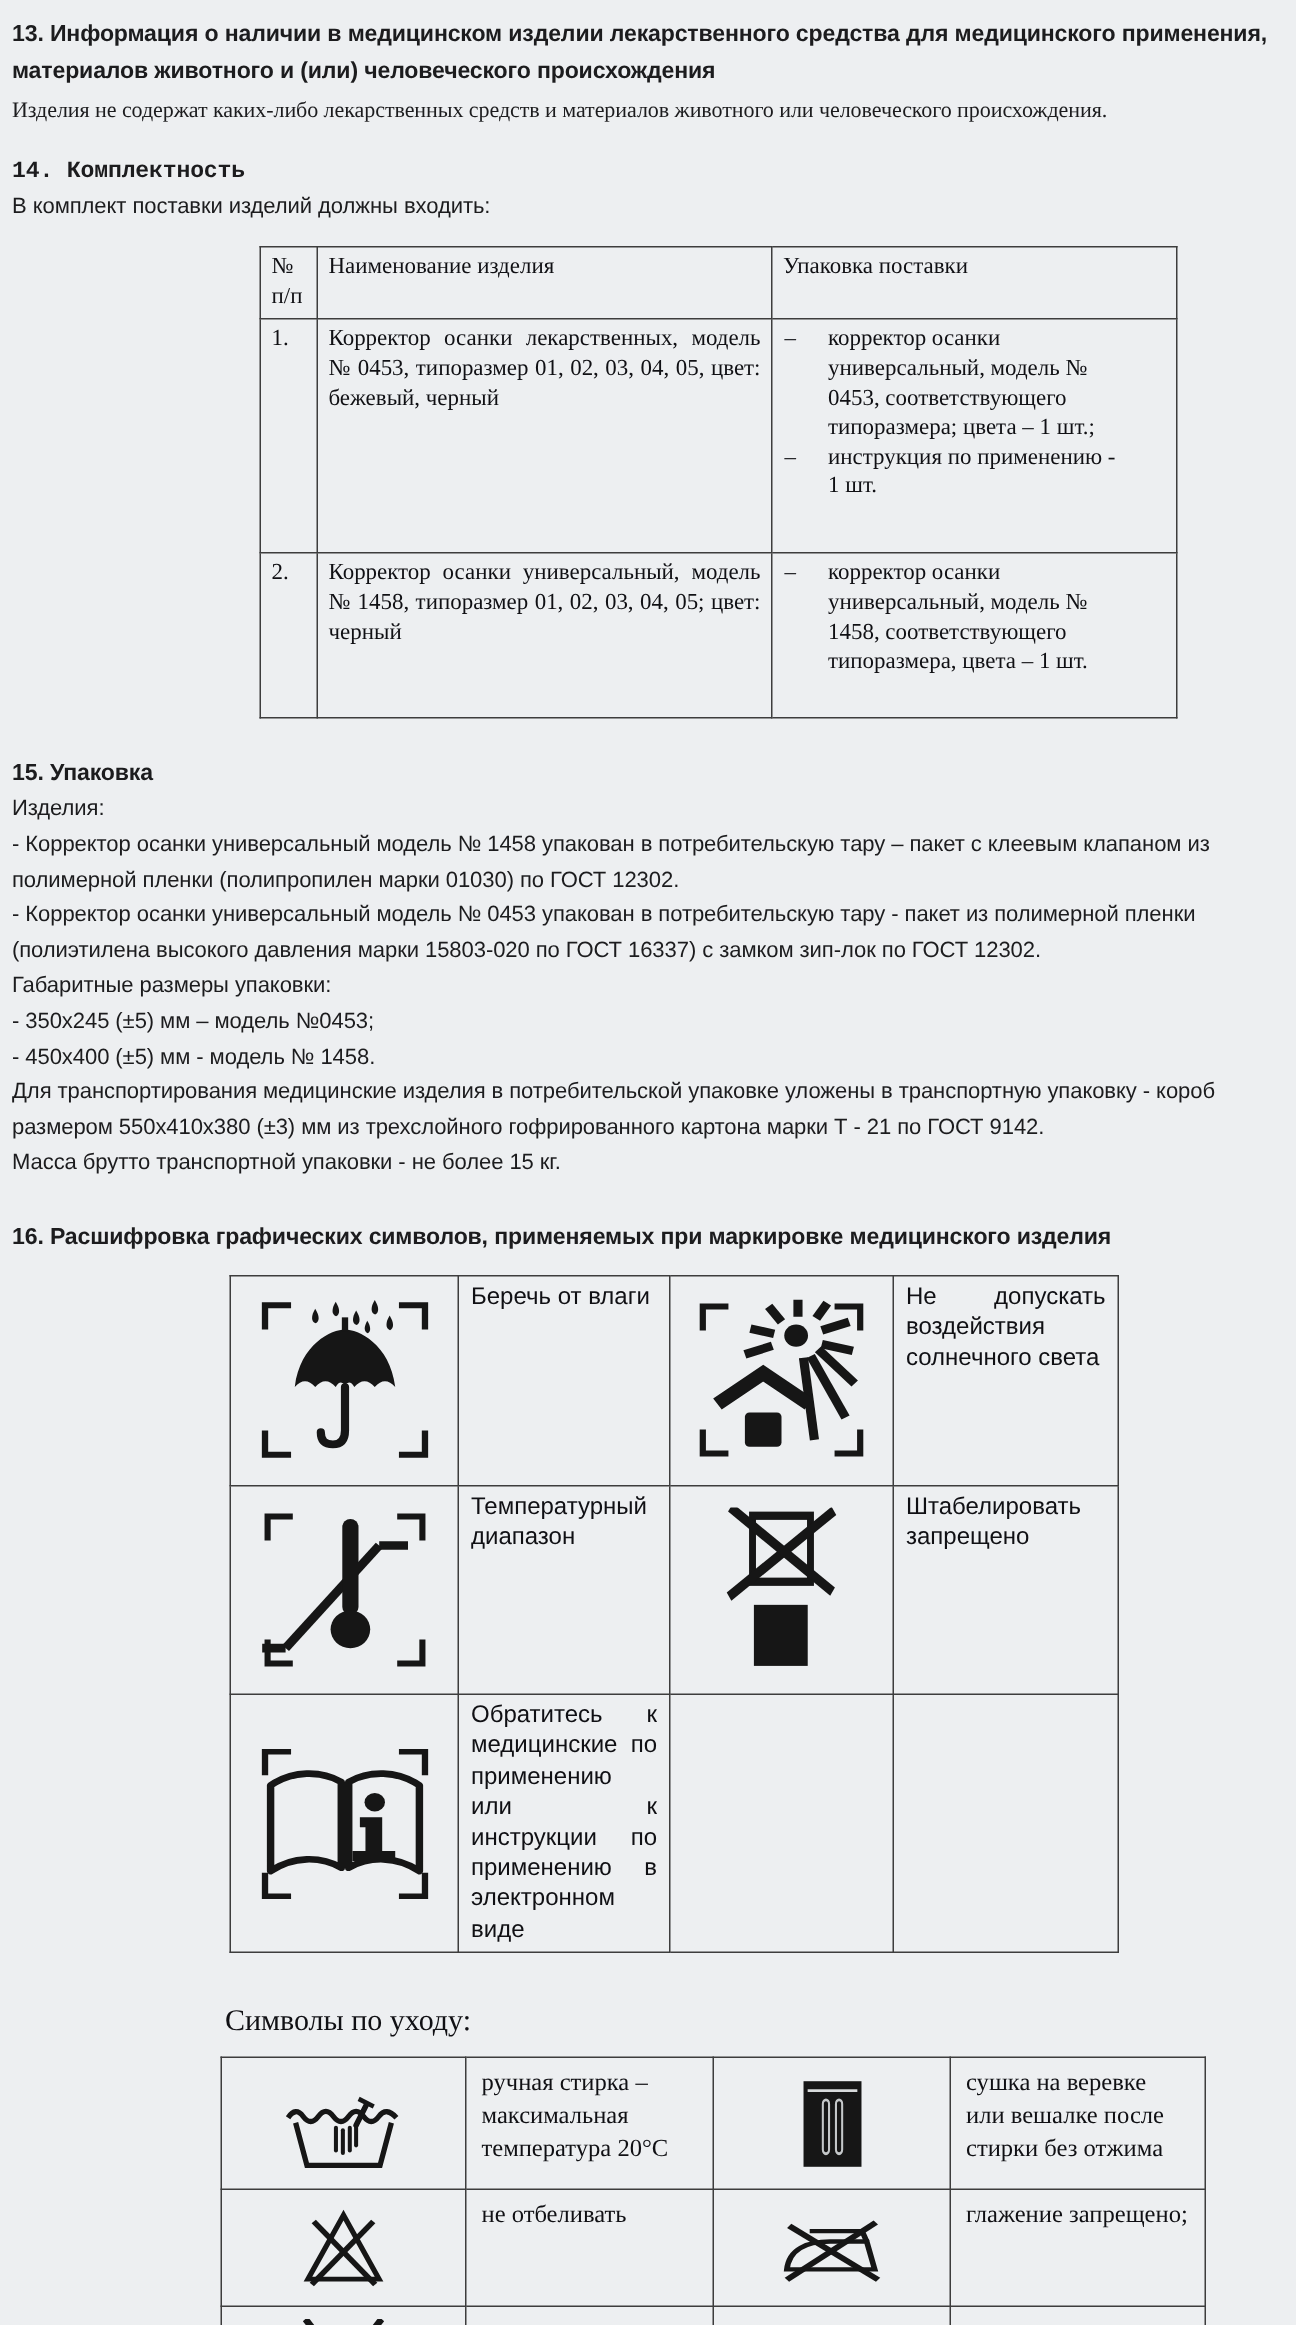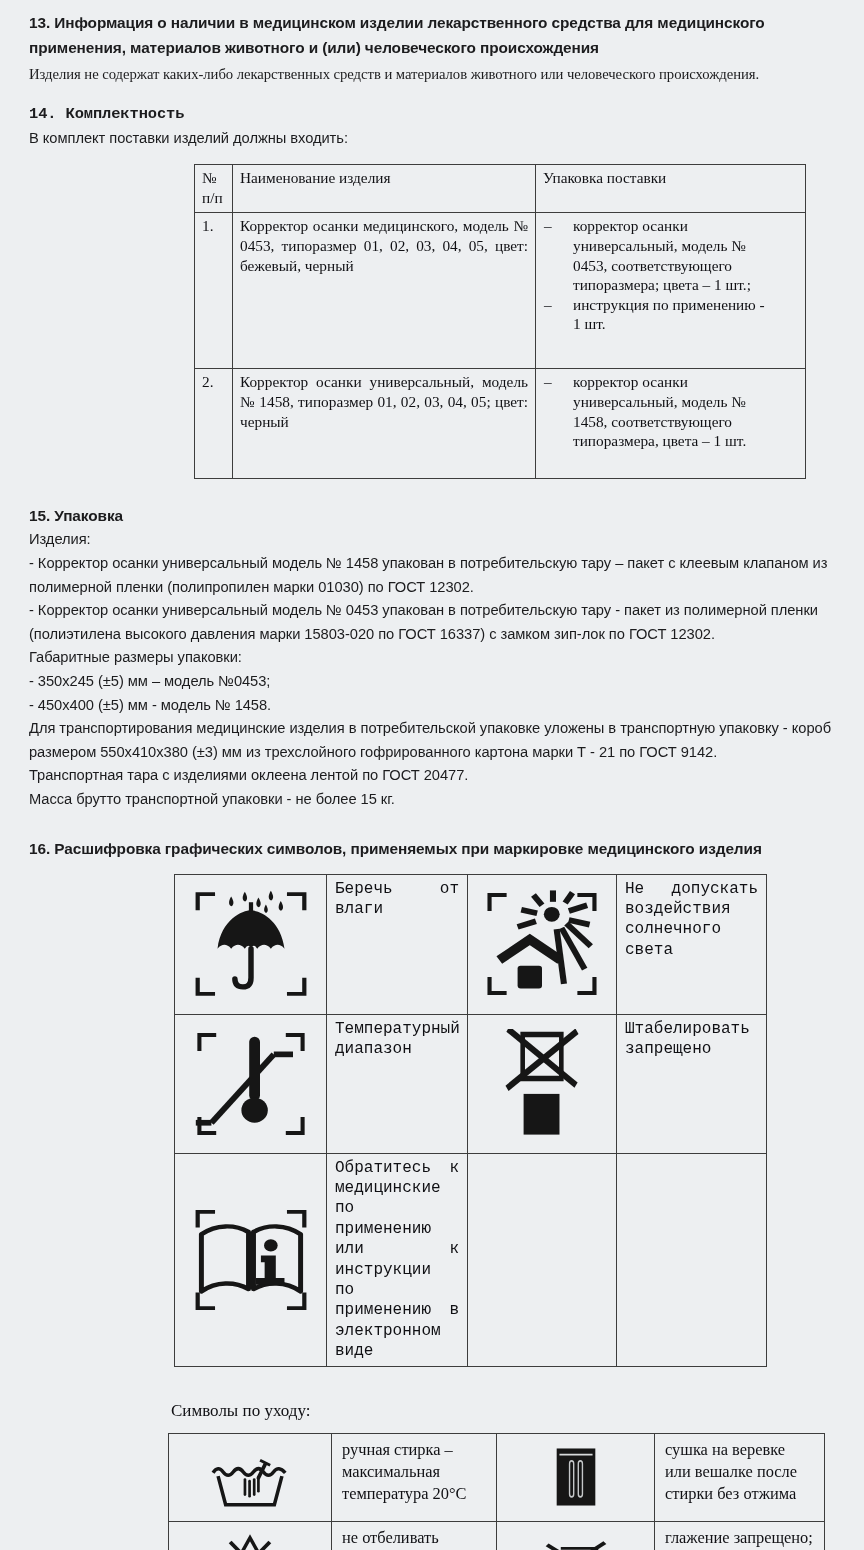--- a/index.html
+++ b/index.html
@@ -1,43 +1,43 @@
 <!DOCTYPE html>
 <html lang="ru"><head>
 <meta charset="utf-8">
 <style>
   html,body{margin:0;padding:0;background:#e3e5e8;}
   .page{position:relative;width:864px;height:1550px;background:#edeff1;color:#1c1c1e;
-        font-family:"Liberation Sans",sans-serif;padding:10px 29px;box-sizing:border-box;overflow:hidden;}
+        font-family:"Liberation Sans",sans-serif;padding:10px 8px;box-sizing:border-box;overflow:hidden;}
   .sec-head{font-size:15.4px;font-weight:bold;line-height:25px;margin:0;letter-spacing:-0.1px;}
   .body-p{font-size:14.7px;line-height:23.6px;margin:0;letter-spacing:-0.05px;}
   .mt4{margin-top:3px;font-family:Liberation Serif, serif;} .mt13{margin-top:13px;font-family:Liberation Mono, monospace;}
 
   
   table{border-collapse:collapse;}
   .kit-table{margin:14px 0 0 165px;table-layout:fixed;width:611px;
              font-family:"Liberation Serif",serif;font-size:15.3px;color:#101014;}
   .kit-table td{border:1.4px solid #3d3d3d;vertical-align:top;padding:3px 7px 5px 7px;
                 line-height:19.6px;}
   .kit-num{white-space:pre-line;}
   .justify{text-align:justify;}
   .kit-item{display:flex;}
   .kit-item .dash{width:29px;flex:none;padding-left:1px;}
   .kit-item .it{max-width:198px;}
 
   
   .sym-table{margin:13px 0 0 145px;table-layout:fixed;width:592px;
-             font-family:Liberation Mono, monospace;font-size:16px;color:#101014;}
+             font-family:Liberation Sans, sans-serif;font-size:16px;color:#101014;}
   .sym-table td{border:1.4px solid #3d3d3d;}
   .icon-cell{text-align:center;vertical-align:middle;padding:2px;}
   .sym-text{vertical-align:top;padding:4px 8px;line-height:20.4px;text-align:justify;}
   .sr1 td{height:131px;} .sr2 td{height:130px;margin-left:28px;} .sr3 td{height:135px;}
 
   
-  .care-head{font-family:"Liberation Serif",serif;font-size:17px;margin:34px 0 0 142px;color:#101014;}
+  .care-head{font-family:"Liberation Serif",serif;font-size:20px;margin:34px 0 0 142px;color:#101014;}
   .care-table{margin:12px 0 0 139px;table-layout:fixed;width:656px;
               font-family:"Liberation Serif",serif;font-size:16.4px;color:#101014;}
   .care-table td{border:1.4px solid #3d3d3d;}
   .care-text{vertical-align:top;padding:5px 10px;line-height:22px;}
   .cr1 td{height:77px;} .cr2 td{height:67px;margin-top:40px;} .cr3 td{height:71px;}
 
   svg{display:block;margin:0 auto;}
   .ink{stroke:#161616;fill:none;}
   .fillink{fill:#161616;stroke:none;}
 </style>
@@ -60,21 +60,21 @@
       </colgroup>
     <tbody>
         <tr>
       <td class="kit-num">№
 п/п</td>
       <td>Наименование изделия</td>
       <td>Упаковка поставки</td>
     </tr>
     <tr style="height:156px">
       <td>1.</td>
-      <td class="justify">Корректор осанки медицинского, модель № 0453, типоразмер 01, 02, 03, 04, 05, цвет: бежевый, черный</td>
+      <td class="justify">Корректор осанки лекарственных, модель № 0453, типоразмер 01, 02, 03, 04, 05, цвет: бежевый, черный</td>
       <td>
         <div class="kit-item">
           <span class="dash">–</span>
           <span class="it">корректор осанки универсальный, модель № 0453, соответствующего типоразмера; цвета – 1 шт.;</span>
         </div>
         <div class="kit-item">
           <span class="dash">–</span>
           <span class="it">инструкция по применению - 1 шт.</span>
         </div>
       </td>
@@ -93,21 +93,20 @@
     </table>
 
   <p class="sec-head" style="margin-top:24px">15. Упаковка</p>
   <p class="body-p">Изделия:</p>
   <p class="body-p">- Корректор осанки универсальный модель № 1458 упакован в потребительскую тару – пакет с клеевым клапаном из полимерной пленки (полипропилен марки 01030) по ГОСТ 12302.</p>
   <p class="body-p">- Корректор осанки универсальный модель № 0453 упакован в потребительскую тару - пакет из полимерной пленки (полиэтилена высокого давления марки 15803-020 по ГОСТ 16337) с замком зип-лок по ГОСТ 12302.</p>
   <p class="body-p">Габаритные размеры упаковки:</p>
   <p class="body-p">- 350х245 (±5) мм – модель №0453;</p>
   <p class="body-p">- 450х400 (±5) мм - модель № 1458.</p>
   <p class="body-p">Для транспортирования медицинские изделия в потребительской упаковке уложены в транспортную упаковку - короб размером 550х410х380 (±3) мм из трехслойного гофрированного картона марки Т - 21 по ГОСТ 9142.</p>
-  <p class="body-p">Транспортная тара с изделиями оклеена лентой по ГОСТ 20477.</p>
   <p class="body-p">Масса брутто транспортной упаковки - не более 15 кг.</p>
 
   <p class="sec-head" style="margin-top:24px">16. Расшифровка графических символов, применяемых при маркировке медицинского изделия</p>
 
   <table class="sym-table">
     <colgroup>
         <col style="width:152px">
         <col style="width:141px">
         <col style="width:149px">
         <col style="width:150px">

